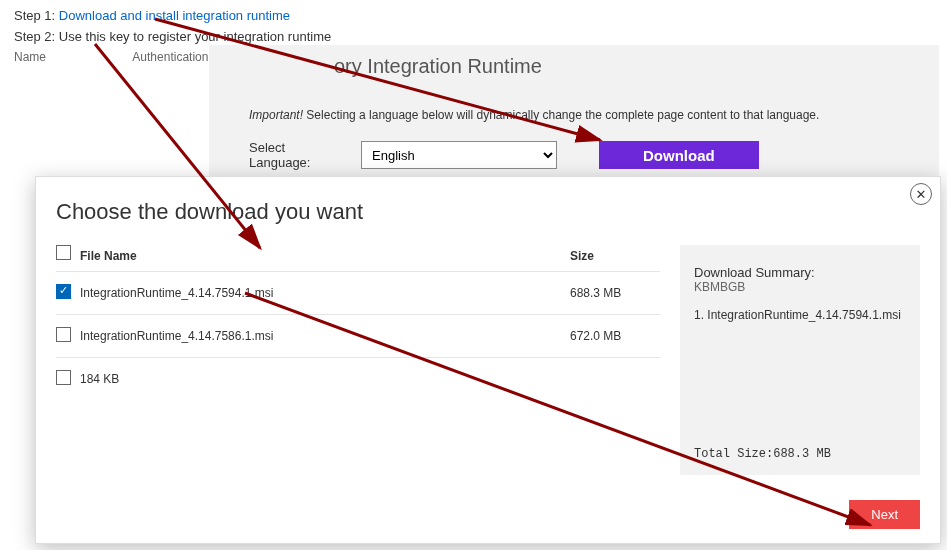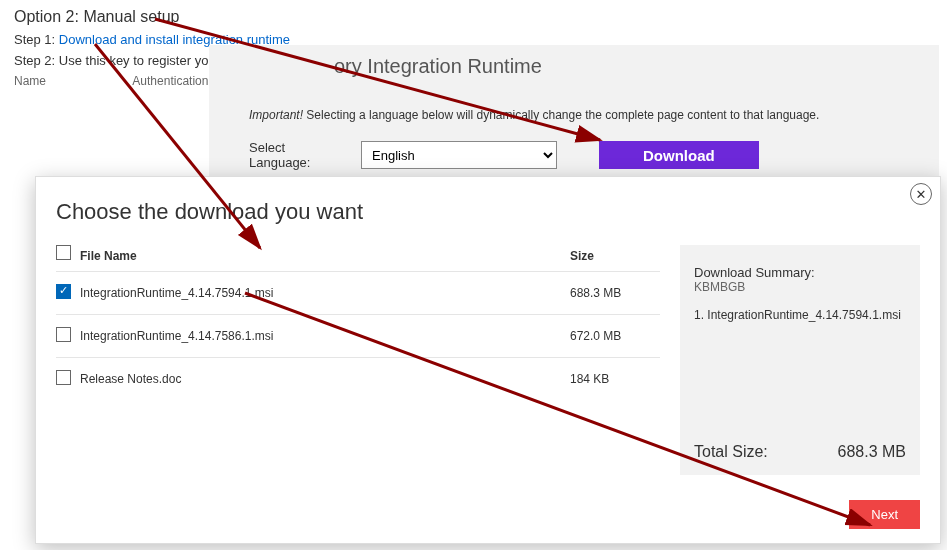--- a/index.html
+++ b/index.html
@@ -191,23 +191,24 @@
     }
     .summary-item {
       font-size: 12px;
     }
     .total-row {
       position: absolute;
       bottom: 14px;
       left: 14px;
       right: 14px;
       display: flex;
-      justify-content: space-between;
-      font-size: 16px;
-      color: #333;
+      justify-content: flex-start;
+      font-size: 12px;
+      color: #333;
+      font-family: Liberation Mono, monospace;
     }
     .next-btn {
       position: absolute;
       right: 20px;
       bottom: 14px;
       background: #ef4444;
       color: #fff;
       border: none;
       padding: 7px 22px;
       font-size: 13px;
@@ -217,21 +218,20 @@
       position: absolute;
       top: 0; left: 0;
       width: 947px; height: 550px;
       pointer-events: none;
     }
   </style>
 </head>
 <body>
 
 <div class="top-section">
-  <div class="option-title">Option 2: Manual setup</div>
   <div class="step-row">
     <span>Step 1:  </span><a href="#" class="link">Download and install integration runtime</a>
   </div>
   <div class="step-row">Step 2: Use this key to register your integration runtime</div>
   <div class="label-row">
     <span class="label-name">Name</span>
     <span>Authentication key</span>
   </div>
 </div>
 
@@ -267,21 +267,20 @@
             <div class="col-name">IntegrationRuntime_4.14.7594.1.msi</div>
             <div class="col-size">688.3 MB</div>
           </div>
           <div class="file-row">
             <div class="col-cb"><span class="cb"></span></div>
             <div class="col-name">IntegrationRuntime_4.14.7586.1.msi</div>
             <div class="col-size">672.0 MB</div>
           </div>
           <div class="file-row">
             <div class="col-cb"><span class="cb"></span></div>
-            <div class="col-name">Release Notes.doc</div>
             <div class="col-size">184 KB</div>
           </div>
         </div>
     </div>
     <div class="summary">
       <div class="summary-title">Download Summary:</div>
       <div class="summary-sub">KBMBGB</div>
       <div class="summary-item">1. IntegrationRuntime_4.14.7594.1.msi</div>
       <div class="total-row">
         <span>Total Size:</span>

